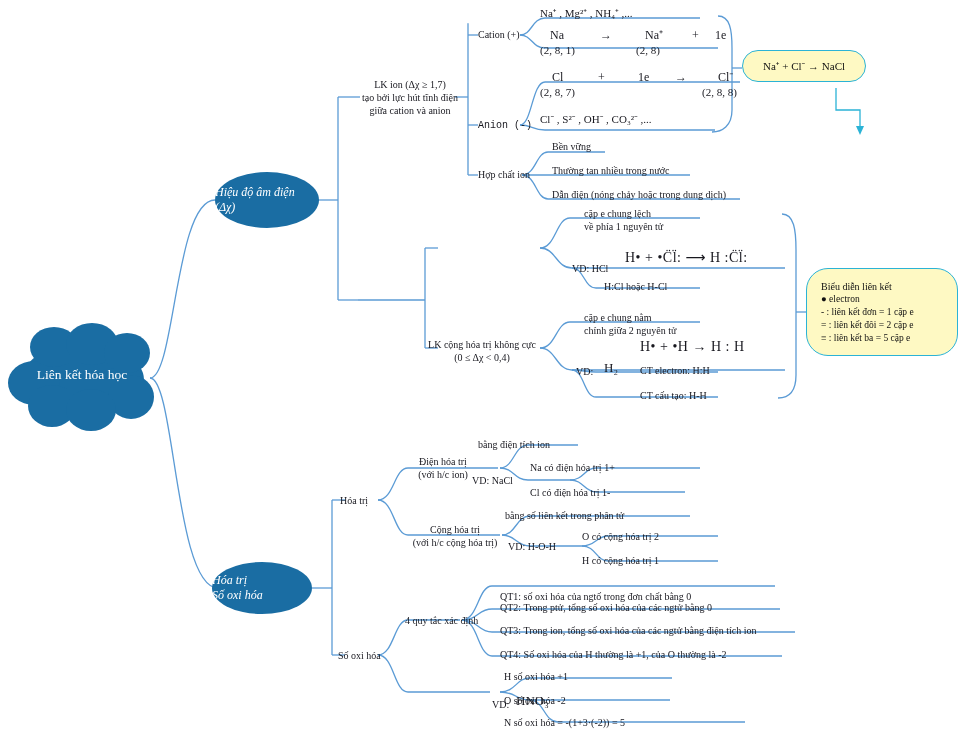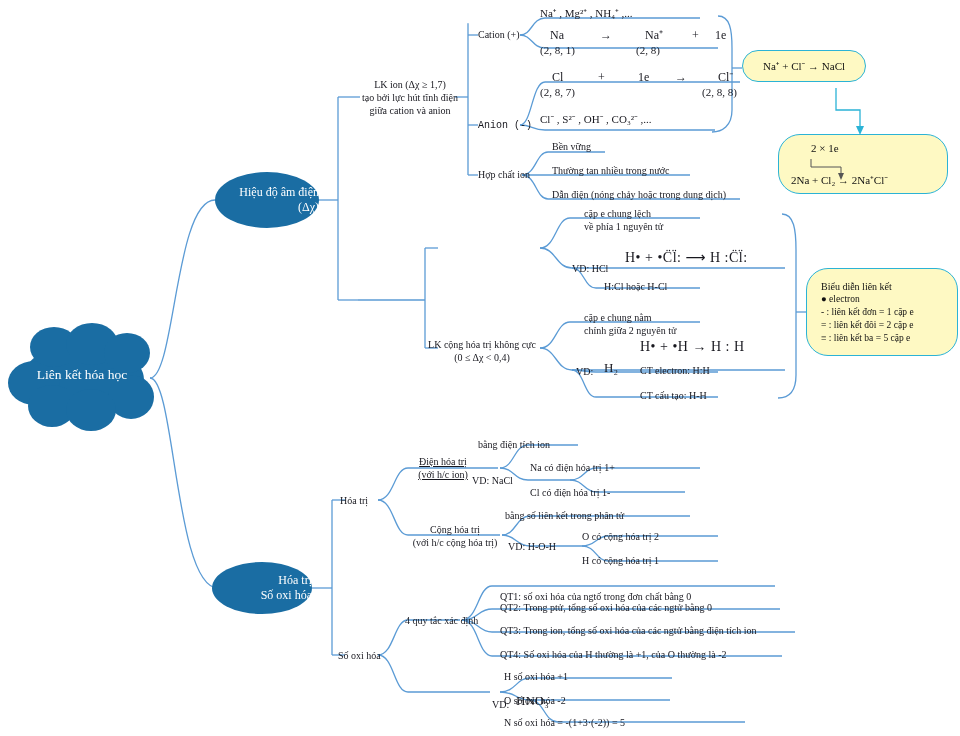--- a/index.html
+++ b/index.html
@@ -17,22 +17,22 @@
   }
   .cloud .lobe{position:absolute;background:#1a6da3;border-radius:50%;}
   .cloud .label{
     position:absolute;left:0;top:44px;width:148px;text-align:center;
     color:#ffffff;font-size:13.5px;z-index:5;
   }
 
   
   .ellipse{
     position:absolute;background:#1a6da3;border-radius:50%;
-    color:#fff;display:flex;align-items:flex-end;justify-content:center;
-    text-align:center;line-height:1.25;font-size:12px;
+    color:#fff;display:flex;align-items:flex-start;justify-content:center;
+    text-align:center;line-height:1.25;font-size:12px;font-style:italic;
   }
 
   
   .txt{
     position:absolute;font-size:10px;line-height:1.3;color:#18181f;
     white-space:nowrap;
   }
   .txt.c{text-align:center;}
 
   
@@ -195,30 +195,20 @@
   </div>
 
   <div class="txt" style="left:540px;top:112px;font-size:11px;">Cl⁻ , S²⁻ , OH⁻ , CO₃²⁻ ,...</div>
 
   <div class="txt" style="left:552px;top:140px;">Bền vững</div>
   <div class="txt" style="left:552px;top:164px;">Thường tan nhiều trong nước</div>
   <div class="txt" style="left:552px;top:188px;">Dẫn điện (nóng chảy hoặc trong dung dịch)</div>
 
   <div class="tealbox" style="left:742px;top:50px;width:122px;height:30px;">Na⁺ + Cl⁻ → NaCl</div>
 
-  <div class="tealbox" style="left:778px;top:134px;width:168px;height:58px;flex-direction:column;">
-    <div style="position:relative;width:100%;height:100%;">
-      <div style="position:absolute;left:32px;top:6px;font-size:11px;">2 × 1e</div>
-      <svg width="168" height="58" style="position:absolute;left:0;top:0;">
-        <path d="M32,24 L32,32 L62,32 L62,40" fill="none" stroke="#555" stroke-width="1"></path>
-        <polygon points="62,45 59,38 65,38" fill="#555"></polygon>
-      </svg>
-      <div style="position:absolute;left:12px;top:38px;font-size:11px;">2Na + Cl₂ → 2Na⁺Cl⁻</div>
-    </div>
-  </div>
 
 
 
   <div class="txt" style="left:584px;top:207px;">
     <div>cặp e chung lệch</div>
     <div>về phía 1 nguyên tử</div>
   </div>
 
   <div class="txt" style="left:572px;top:262px;">VD: HCl</div>
   <div class="txt lewis" style="left:625px;top:249px;">H• + •C̈l̈: ⟶ H :C̈l̈:</div>
@@ -243,21 +233,21 @@
   <div class="tealbox lft" style="left:806px;top:268px;width:136px;height:86px;flex-direction:column;align-items:flex-start;justify-content:center;padding-left:14px;">
     <div style="font-size:10px;">Biểu diễn liên kết</div>
     <div style="font-size:9.5px;">●  electron</div>
     <div style="font-size:9.5px;">- : liên kết đơn = 1 cặp e</div>
     <div style="font-size:9.5px;">= : liên kết đôi = 2 cặp e</div>
     <div style="font-size:9.5px;">≡ : liên kết ba = 5 cặp e</div>
   </div>
 
   <div class="txt" style="left:340px;top:494px;">Hóa trị</div>
 
-  <div class="txt c" style="left:390px;top:455px;width:106px;text-decoration:underline;">
+  <div class="txt c" style="left:390px;top:455px;width:106px;">
     <div>Điện hóa trị</div>
     <div>(với h/c ion)</div>
   </div>
   <div class="txt" style="left:478px;top:438px;">bằng điện tích ion</div>
   <div class="txt" style="left:472px;top:474px;">VD: NaCl</div>
   <div class="txt" style="left:530px;top:461px;">Na có điện hóa trị 1+</div>
   <div class="txt" style="left:530px;top:486px;">Cl có điện hóa trị 1-</div>
 
   <div class="txt c" style="left:400px;top:523px;width:110px;">
     <div>Cộng hóa trị</div>

